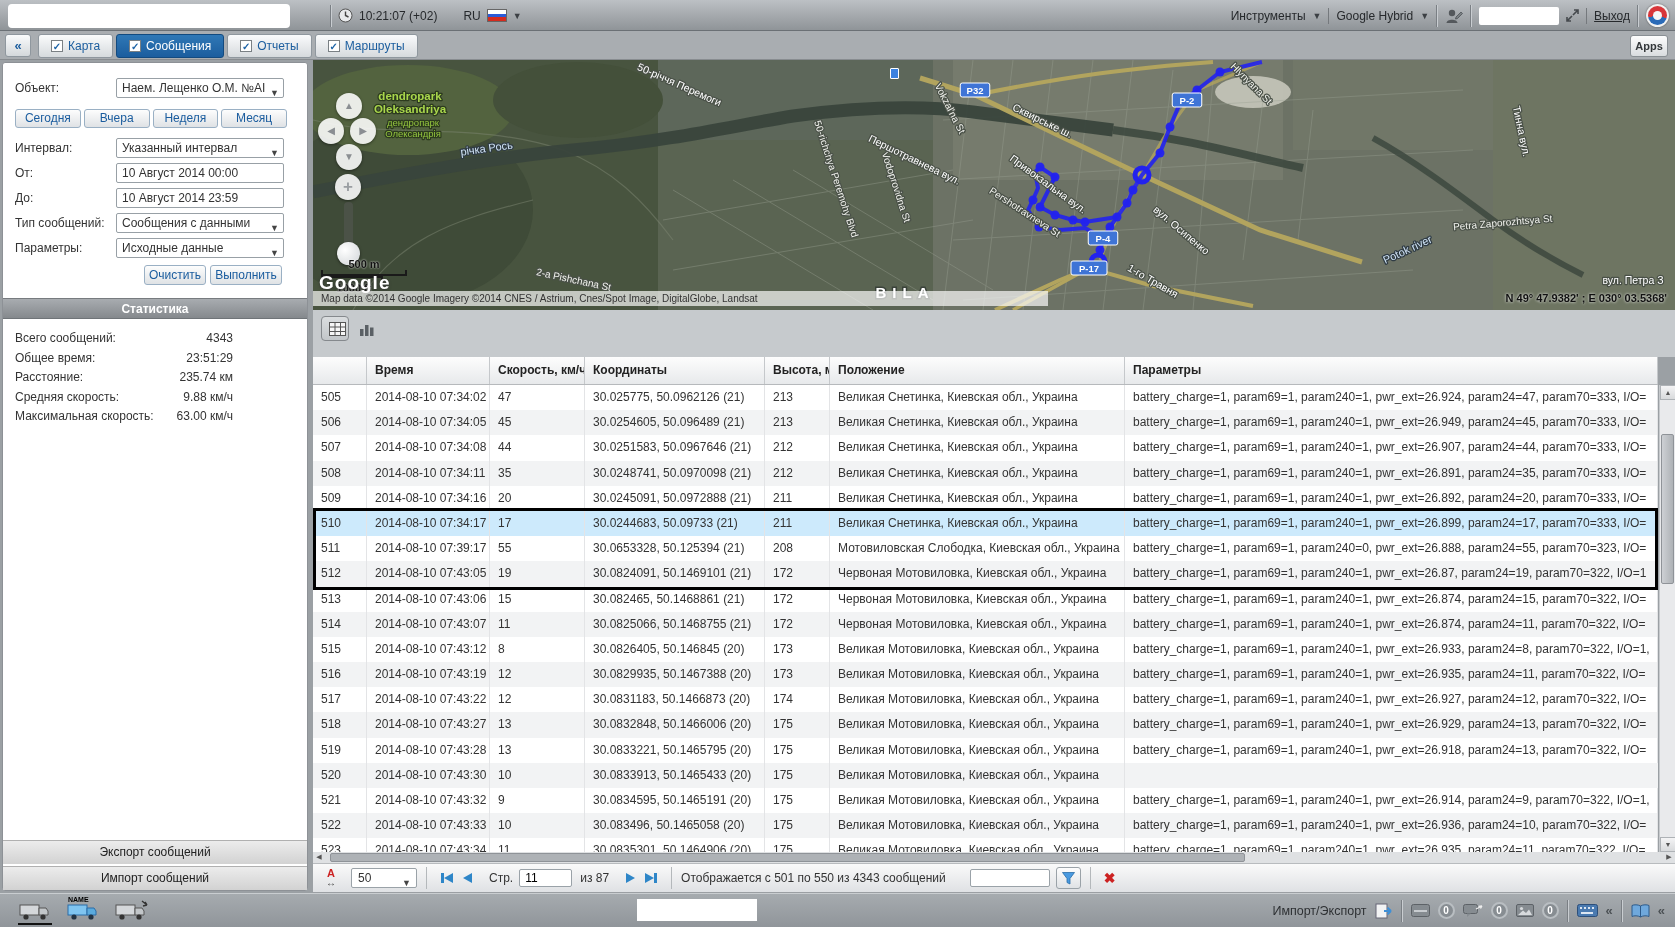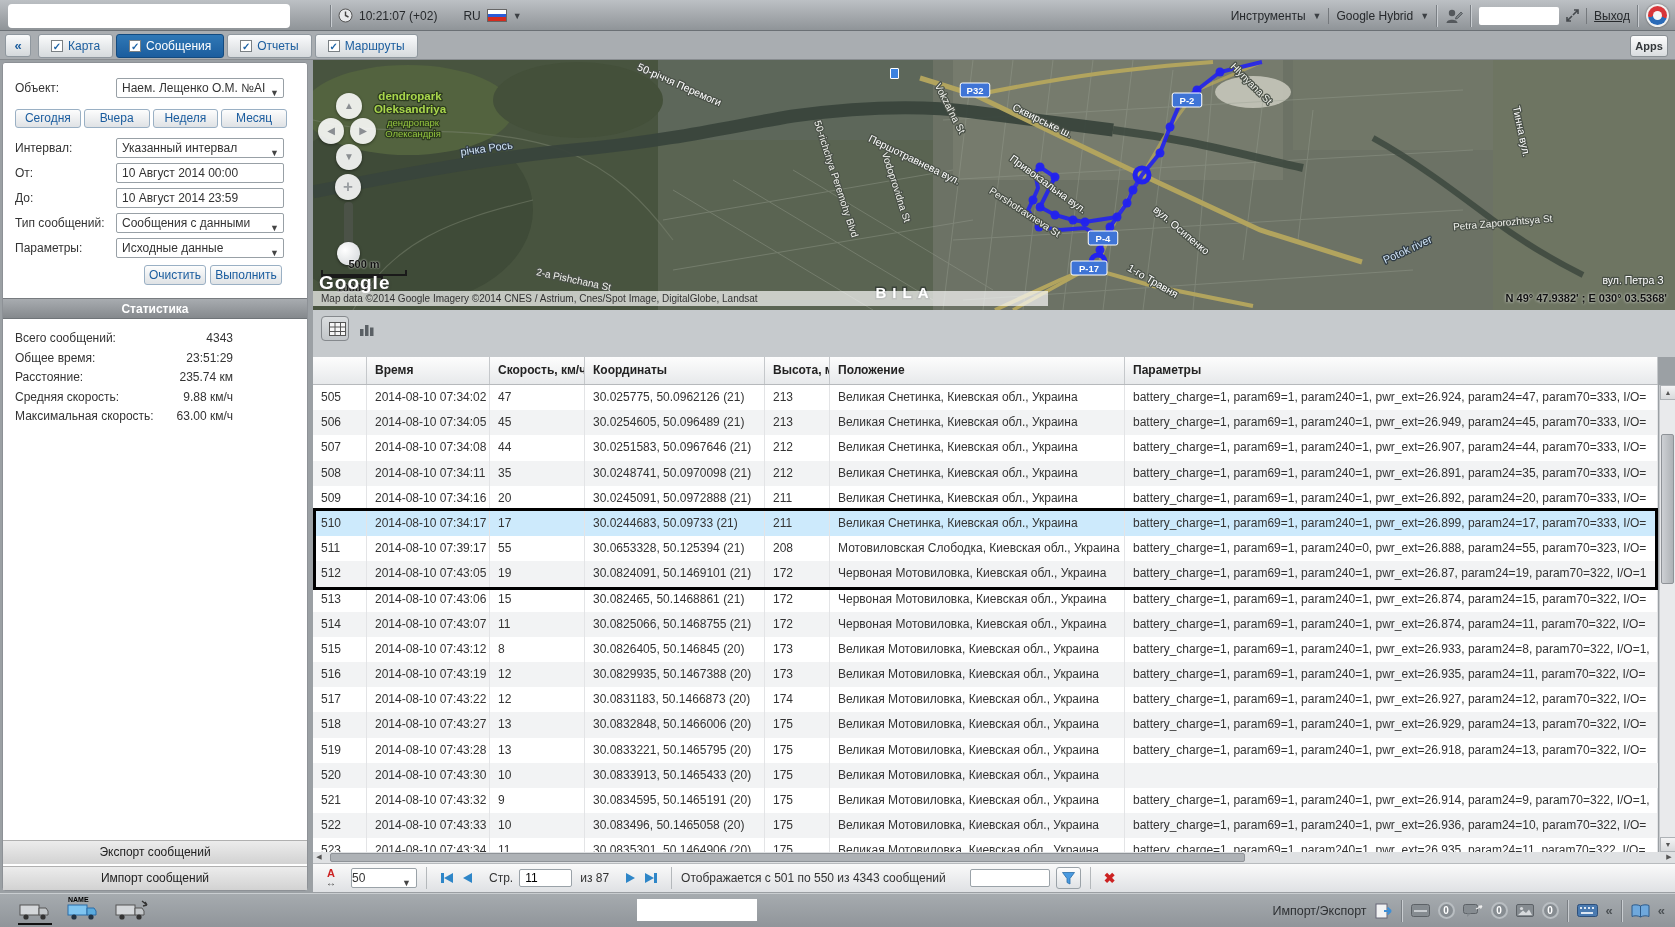--- a/index.html
+++ b/index.html
@@ -105,21 +105,21 @@
   .hc-arrow { position:absolute; top:0; width:12px; height:11px; font-size:7px; line-height:10px; text-align:center; color:#555; cursor:pointer; }
   #hthumb { position:absolute; left:17px; top:1px; width:915px; height:9px; background:#aeb2b6; border:1px solid #8f9398; border-radius:2px; cursor:pointer; }
 
   
   #pagination { position:absolute; left:313px; top:863px; width:1362px; height:30px; background:linear-gradient(#fafafa,#dfe1e4);
     border-top:1px solid #b8bbbe; border-bottom:1px solid #9b9fa3; display:flex; align-items:center; }
   .pgsep { width:1px; height:22px; background:#b4b8bb; margin:0 9px; }
   #autofit { margin-left:10px; width:16px; text-align:center; line-height:9px; cursor:pointer; }
   #autofit .A { color:#cc2222; font-weight:bold; font-size:11px; display:block; }
   #autofit .ar { color:#444; font-size:10px; display:block; }
-  #pagesize { position:relative; margin-left:12px; width:66px; height:20px; background:#fff; border:1px solid #9aa2a8; border-radius:2px; line-height:18px; cursor:pointer; }
+  #pagesize { position:relative; margin-left:12px; width:66px; height:20px; background:#fff; border:1px solid #9aa2a8; border-radius:2px; line-height:18px; padding-left:6px; cursor:pointer; }
   .pgbtn { display:flex; align-items:center; margin:0 5px; cursor:pointer; }
   .tri-l { width:0; height:0; border-top:5px solid transparent; border-bottom:5px solid transparent; border-right:9px solid #2e86c8; }
   .tri-r { width:0; height:0; border-top:5px solid transparent; border-bottom:5px solid transparent; border-left:9px solid #2e86c8; }
   .pbar { width:3px; height:10px; background:#2e86c8; }
   .pg-input { width:53px; height:18px; border:1px solid #9aa2a8; border-radius:2px; padding-left:5px; font-size:12px; font-family:"Liberation Sans",sans-serif; }
   #filter-input { width:80px; height:18px; border:1px solid #9aa2a8; border-radius:2px; margin-left:24px; }
   #funnel-btn { width:25px; height:22px; margin-left:6px; background:linear-gradient(#fdfdfd,#dfe2e5); border:1px solid #9aa2a8; border-radius:3px;
     display:flex; align-items:center; justify-content:center; cursor:pointer; }
   #close-x { color:#cc2222; font-weight:bold; font-size:14px; margin-left:4px; cursor:pointer; }
 

